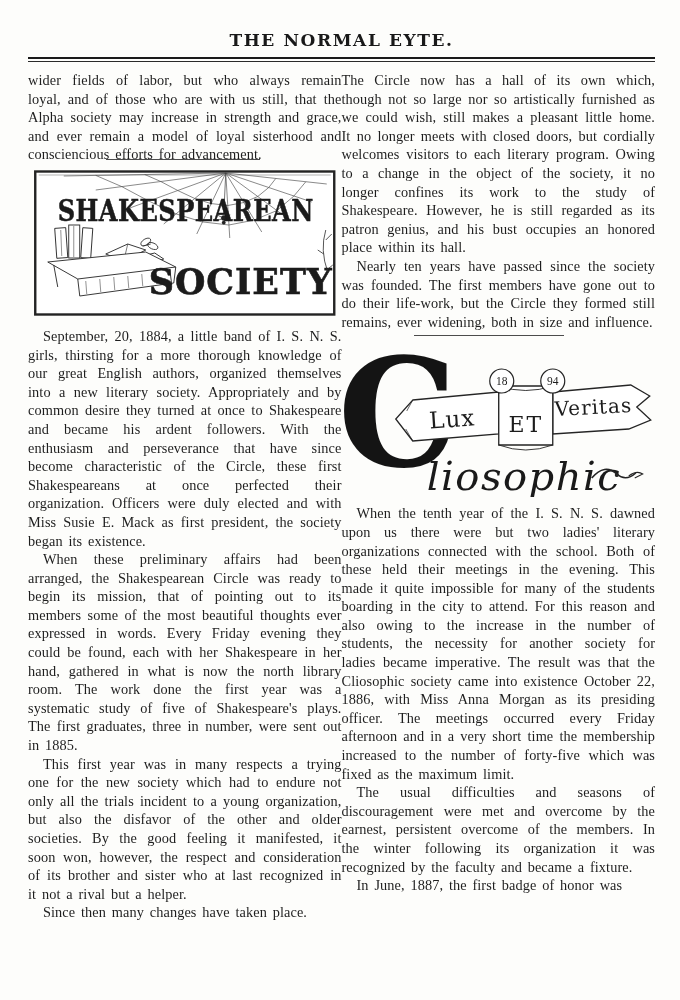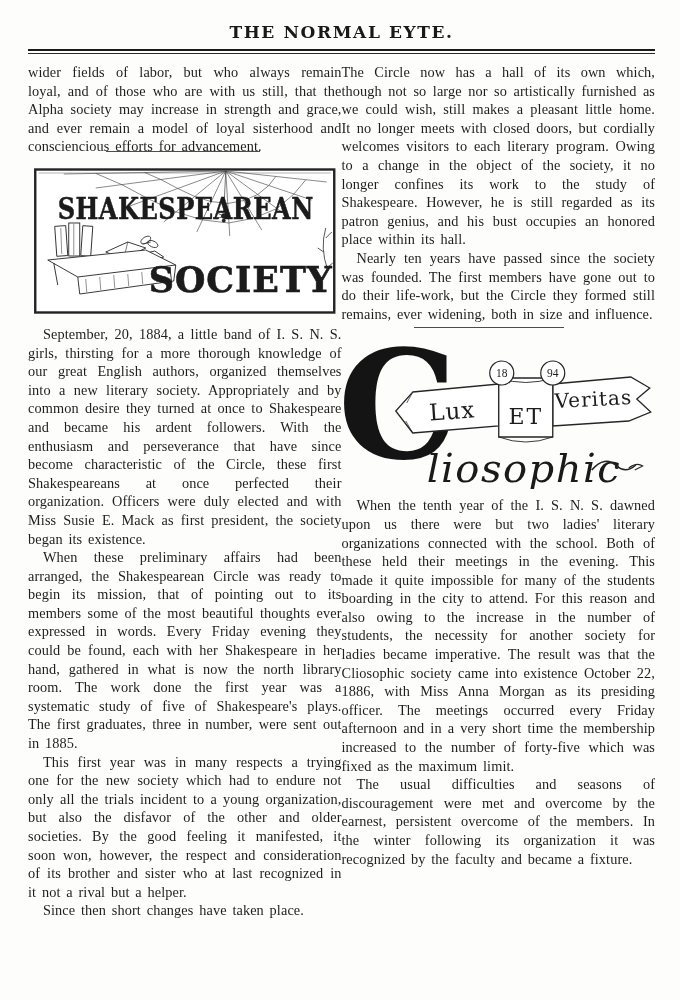--- a/index.html
+++ b/index.html
@@ -2,21 +2,21 @@
 <html><head>
 <meta charset="utf-8">
 <style>
   html,body { margin:0; padding:0; background:#e8e8e8; }
   .page {
     position:relative;
     width:680px; height:1000px;
     margin:0;
     background:#fdfdfb;
     box-sizing:border-box;
-    padding:22px 25px 0 28px;
+    padding:30px 25px 0 28px;
     overflow:hidden;
     font-family:"Liberation Serif", serif;
     color:#1e1e1e;
   }
   .masthead {
     text-align:center;
     font-family:"DejaVu Serif", serif;
     font-weight:bold;
     font-size:17px;
     letter-spacing:1.6px;
@@ -36,21 +36,21 @@
     line-height:18.6px;
     text-align:justify;
     word-spacing:2.1px;
     letter-spacing:0.1px;
   }
   .para.indent { text-indent:15px;font-family:Liberation Serif, serif; }
   .short-rule { height:0; border-top:1px solid #4c4c4c; }
   .short-rule.after-para { width:49%; margin:-5px 0 9px 25%; }
   .short-rule.pre-emblem { width:48%; margin:4px 0 3px 23%; }
   .illus { position:relative; }
-  .illus.shakespeare { margin:16px 0 7px; }
+  .illus.shakespeare { margin:10px 0 7px; }
   .illus.clio { margin:0 0 3px; }
   svg text { user-select:none; }
 </style>
 </head>
 <body>
 
 <div class="page">
 
   <div class="masthead">THE NORMAL EYTE.</div>
   <div class="double-rule"></div>
@@ -107,21 +107,21 @@
 
           <g stroke="#2b2b2b" stroke-width="0.8" fill="none">
             <path d="M292,60 q-6,20 2,42 M292,70 l6,-6 M290,84 l-6,-4 M293,100 l6,-5"></path>
           </g>
         </svg>
       </div>
 
       <p class="para indent">September, 20, 1884, a little band of I. S. N. S. girls, thirsting for a more thorough knowledge of our great English authors, organized themselves into a new literary society. Appropriately and by common desire they turned at once to Shakespeare and became his ardent followers. With the enthusiasm and perseverance that have since become characteristic of the Circle, these first Shakespeareans at once perfected their organization. Officers were duly elected and with Miss Susie E. Mack as first president, the society began its existence.</p>
       <p class="para indent">When these preliminary affairs had been arranged, the Shakespearean Circle was ready to begin its mission, that of pointing out to its members some of the most beautiful thoughts ever expressed in words. Every Friday evening they could be found, each with her Shakespeare in her hand, gathered in what is now the north library room. The work done the first year was a systematic study of five of Shakespeare's plays. The first graduates, three in number, were sent out in 1885.</p>
       <p class="para indent">This first year was in many respects a trying one for the new society which had to endure not only all the trials incident to a young organization, but also the disfavor of the other and older societies. By the good feeling it manifested, it soon won, however, the respect and consideration of its brother and sister who at last recognized in it not a rival but a helper.</p>
-      <p class="para indent">Since then short changes have taken place.</p>
+      <p class="para indent">Since then many changes have taken place.</p>
     </div>
 
     <div class="col">
       <p class="para">The Circle now has a hall of its own which, though not so large nor so artistically furnished as we could wish, still makes a pleasant little home. It no longer meets with closed doors, but cordially welcomes visitors to each literary program. Owing to a change in the object of the society, it no longer confines its work to the study of Shakespeare. However, he is still regarded as its patron genius, and his bust occupies an honored place within its hall.</p>
       <p class="para indent">Nearly ten years have passed since the society was founded. The first members have gone out to do their life-work, but the Circle they formed still remains, ever widening, both in size and influence.</p>
 
       <div class="short-rule pre-emblem"></div>
 
       <div class="illus clio">
         <svg width="100%" height="158" viewBox="0 0 308 158" xmlns="http://www.w3.org/2000/svg">
@@ -152,16 +152,17 @@
           <g stroke="#242424" fill="none">
             <path d="M247,139 q13,-15 25,-4 q9,8 19,-1" stroke-width="1.6"></path>
             <path d="M284,137 q8,-6 14,-2 l-8,4" stroke-width="1.1"></path>
             <circle cx="272" cy="136" r="2" fill="#242424" stroke="none"></circle>
           </g>
         </svg>
       </div>
 
       <p class="para indent">When the tenth year of the I. S. N. S. dawned upon us there were but two ladies' literary organizations connected with the school. Both of these held their meetings in the evening. This made it quite impossible for many of the students boarding in the city to attend. For this reason and also owing to the increase in the number of students, the necessity for another society for ladies became imperative. The result was that the Cliosophic society came into existence October 22, 1886, with Miss Anna Morgan as its presiding officer. The meetings occurred every Friday afternoon and in a very short time the membership increased to the number of forty-five which was fixed as the maximum limit.</p>
       <p class="para indent">The usual difficulties and seasons of discouragement were met and overcome by the earnest, persistent overcome of the members. In the winter following its organization it was recognized by the faculty and became a fixture.</p>
+      <p class="para indent">In June, 1887, the first badge of honor was</p>
     </div>
 
   </div>
 </div>
 
 </body></html>

